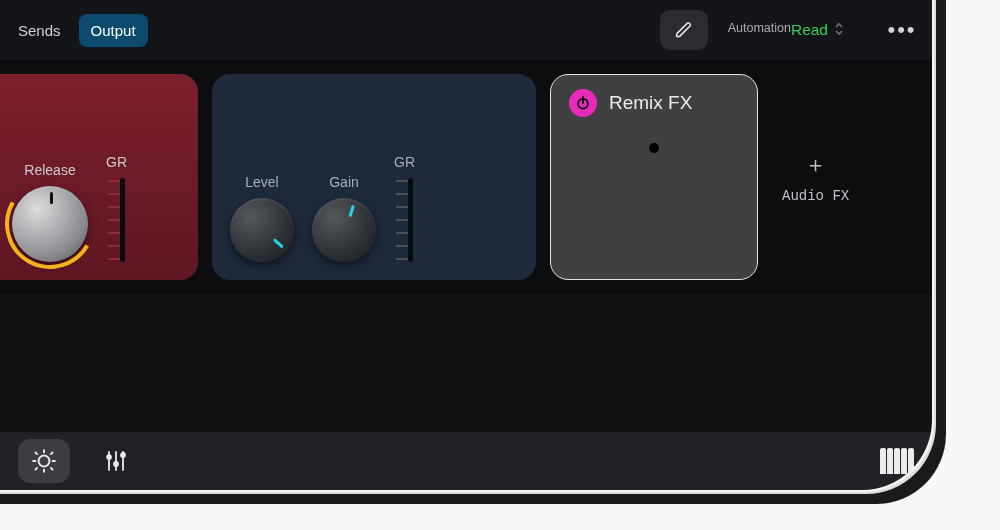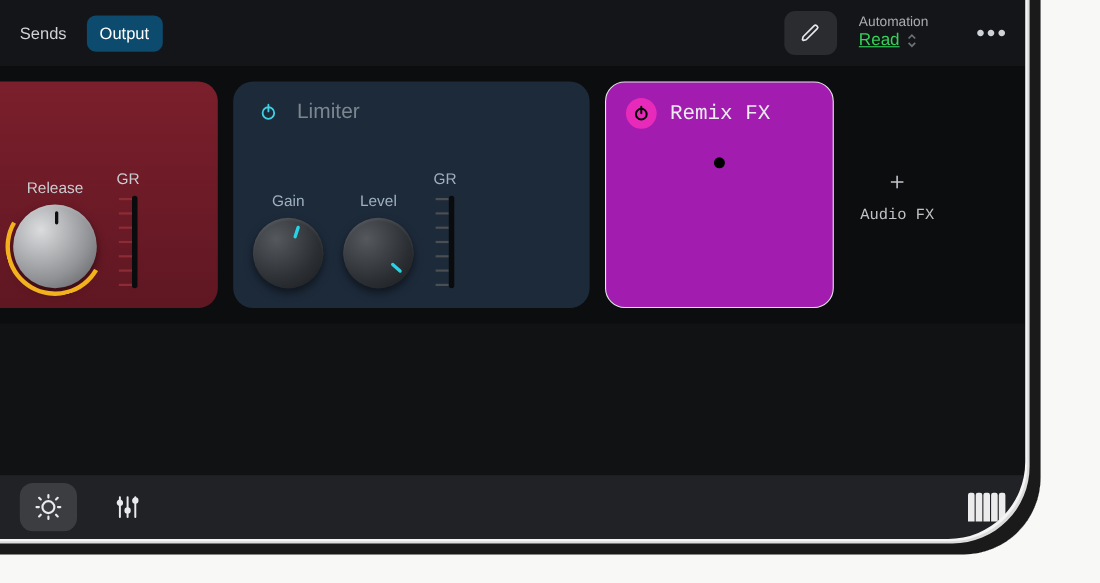--- a/index.html
+++ b/index.html
@@ -68,29 +68,28 @@
   .topbar-spacer { flex: 1; }
   .icon-btn {
     width: 48px; height: 40px;
     border-radius: 10px;
     background: #2a2c30;
     display: flex; align-items: center; justify-content: center;
     cursor: pointer;
   }
   .automation {
     margin-left: 14px;
-    display: flex; flex-direction: column; justify-content: center;
+    display: flex; justify-content: center;
     line-height: 1.2;
   }
   .automation .label { font-size: 12.5px; color: #a8abb0; }
   .automation .value {
     font-size: 15.5px; color: #35d25a;
     display: flex; align-items: center; gap: 6px;
     cursor: pointer;
-    text-decoration: underline;
   }
   .automation .chev { color: #6c6f74; font-size: 14px; line-height: 1; }
   .more-btn {
     margin-left: 28px;
     width: 48px; height: 40px;
     display: flex; align-items: center; justify-content: center;
     color: #cfd2d6; font-size: 22px; letter-spacing: 2px;
     cursor: pointer;
   }
 
@@ -114,24 +113,23 @@
     margin-left: -6px;
     border-top-left-radius: 0;
     border-bottom-left-radius: 0;
     position: relative;
   }
   .plugin-b {
     background: #1d2a3a;
     width: 324px;
   }
   .plugin-c {
-    background: #a21caf;
+    background: #404040;
     border: 1.5px solid #e4e6e9;
     width: 208px;
-    font-family: Liberation Mono, monospace;
   }
   .addfx {
     flex: 0 0 auto;
     display: flex; flex-direction: column;
     align-items: center; justify-content: center;
     gap: 8px;
     padding: 0 10px;
     color: #bfc2c6;
     cursor: pointer;
   }
@@ -296,40 +294,31 @@
                   <div class="gr-tick"></div>
                 <div class="gr-tick"></div>
               </div>
               <div class="gr-track"></div>
             </div>
           </div>
         </div>
       </div>
 
       <div class="plugin plugin-b">
-        <div class="plugin-header">
-          <span class="pwr">
-            <svg viewBox="0 0 24 24" fill="none" stroke="#3fd0e4" stroke-width="2.2">
-                <circle cx="12" cy="13" r="7"></circle>
-                <path d="M12 3v8" stroke-linecap="round"></path>
-              </svg>
-          </span>
-          <span class="plugin-title dim">Limiter</span>
-        </div>
         <div class="knob-row">
+          <div class="knob-col">
+            <div class="knob-label">Level</div>
+            <div class="knob">
+                <div class="tick" style="transform:rotate(132deg)"></div>
+              </div>
+          </div>
           <div class="knob-col">
             <div class="knob-label">Gain</div>
             <div class="knob">
                 <div class="tick" style="transform:rotate(18deg)"></div>
-              </div>
-          </div>
-          <div class="knob-col">
-            <div class="knob-label">Level</div>
-            <div class="knob">
-                <div class="tick" style="transform:rotate(132deg)"></div>
               </div>
           </div>
           <div class="gr">
             <div class="knob-label">GR</div>
             <div class="gr-wrap">
               <div class="gr-bar">
                 <div class="gr-tick"></div>
                   <div class="gr-tick"></div>
                   <div class="gr-tick"></div>
                 <div class="gr-tick"></div>

